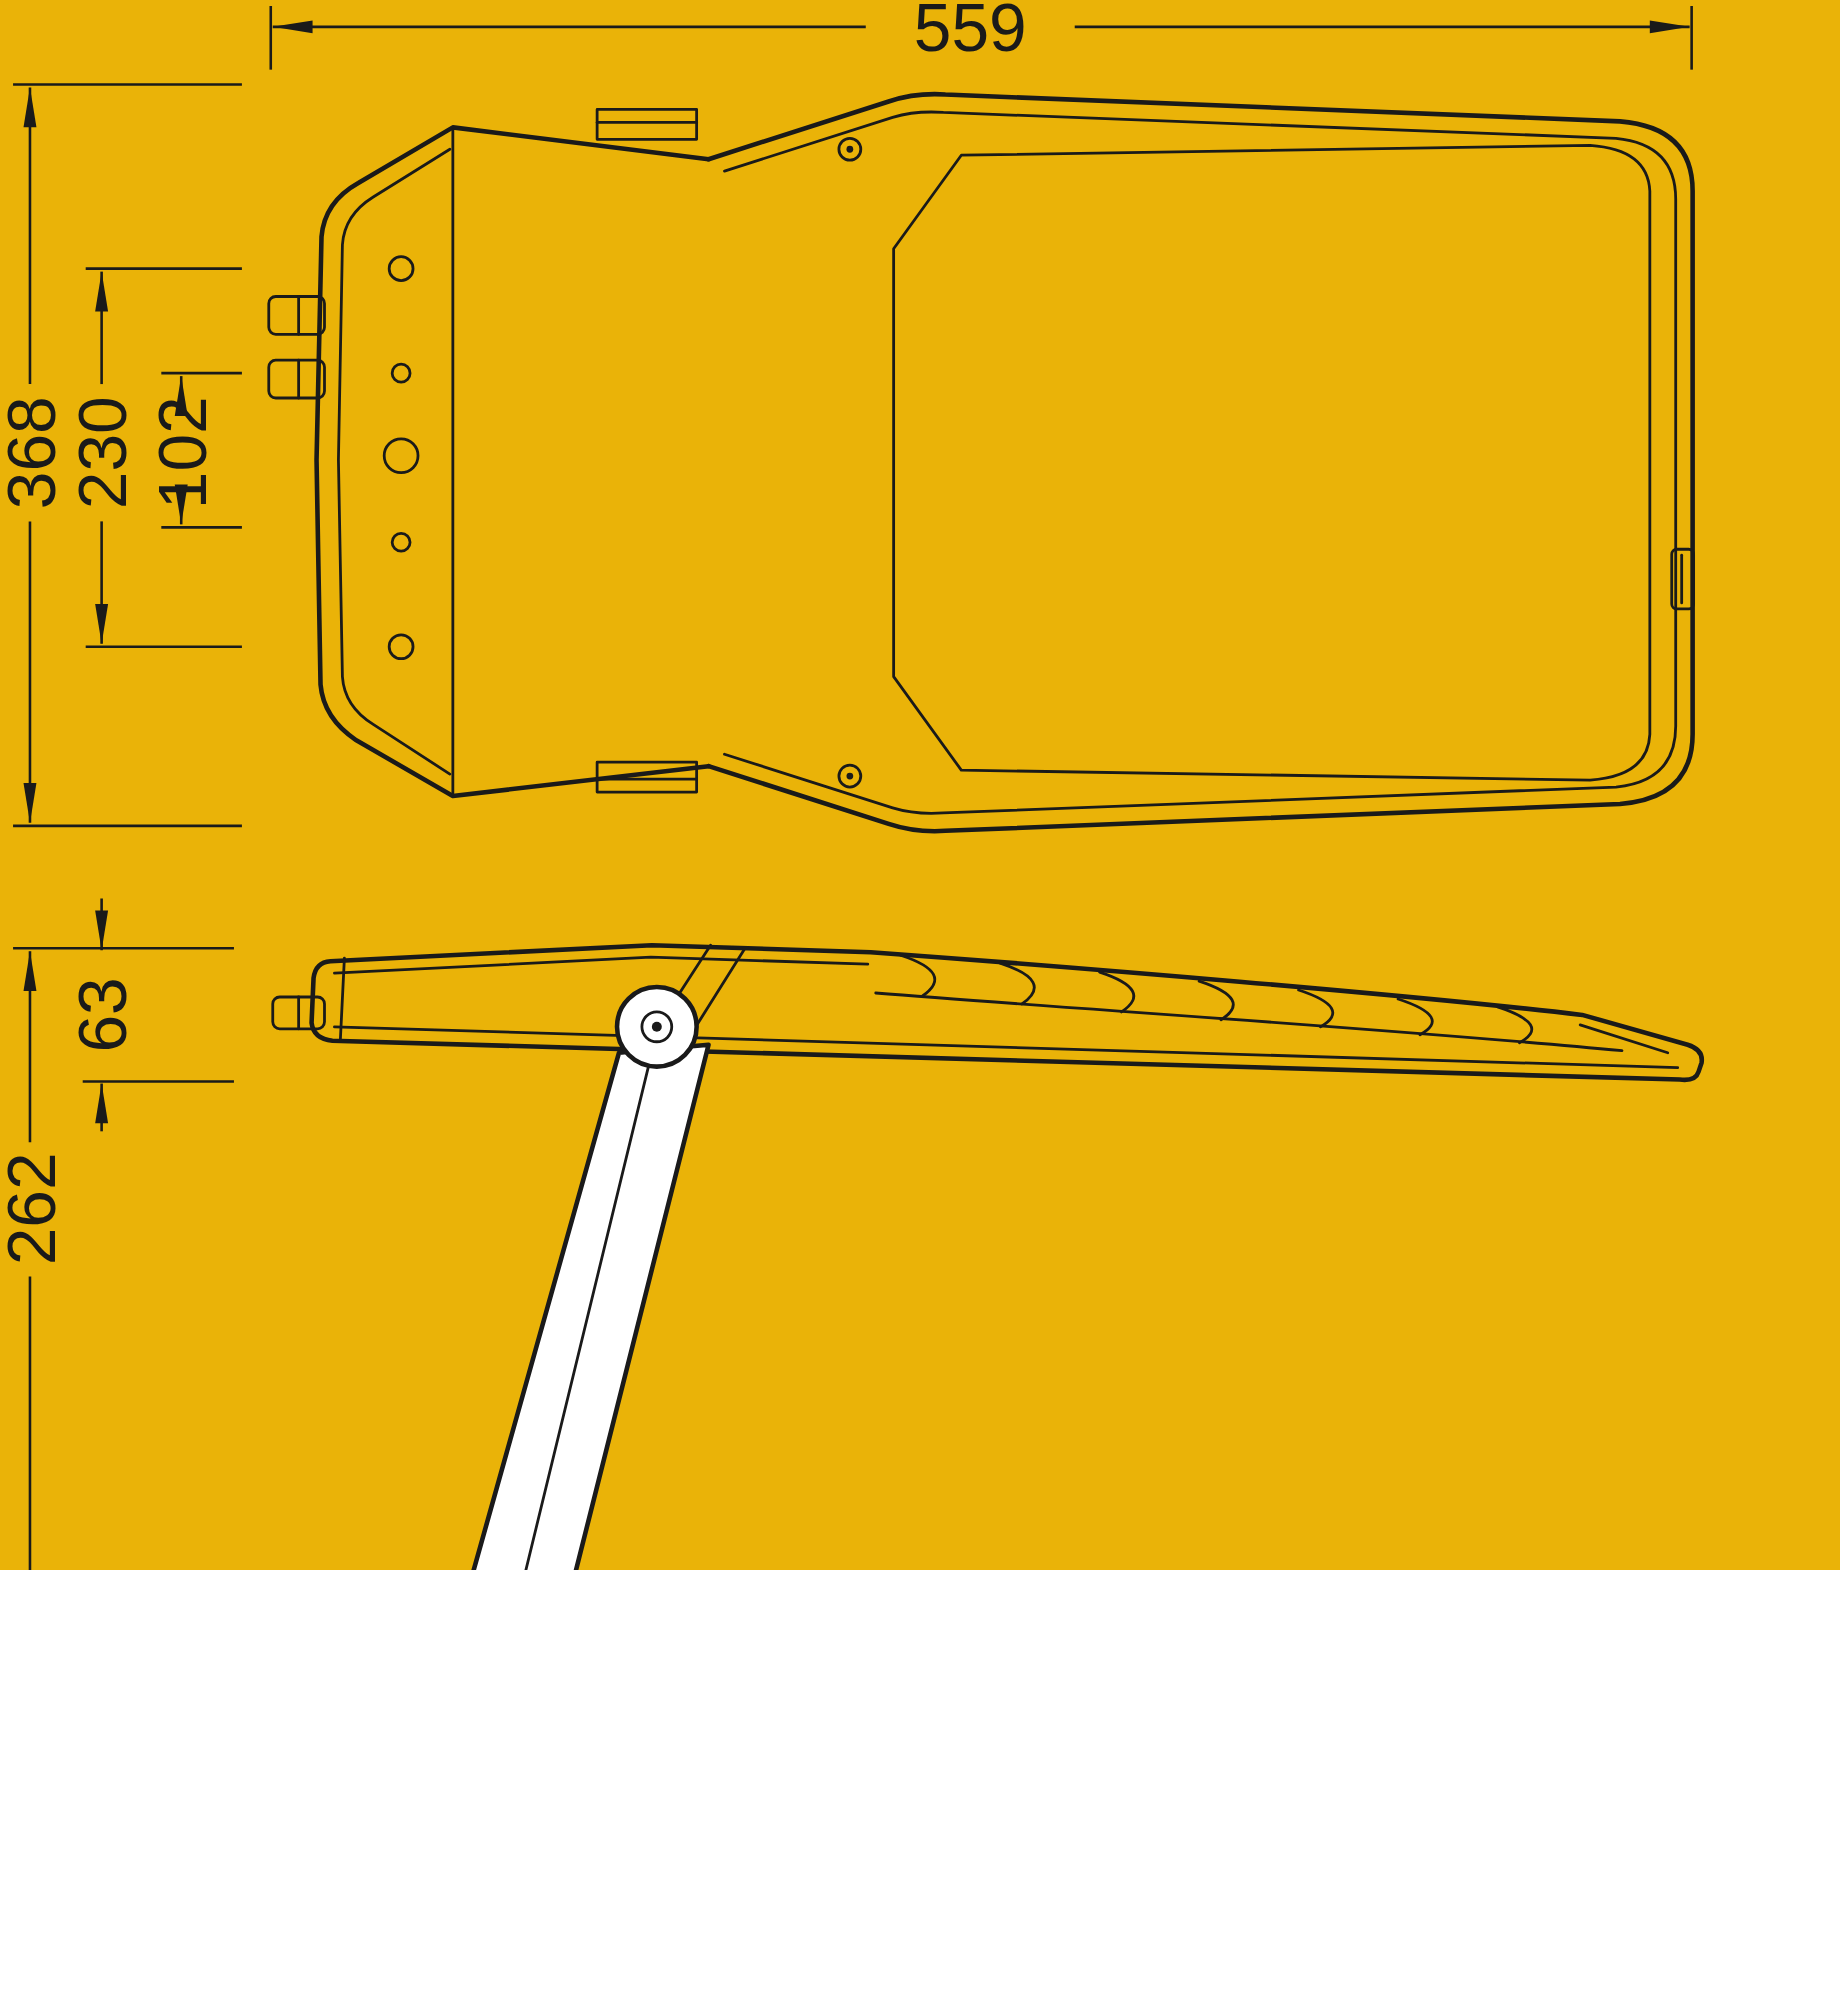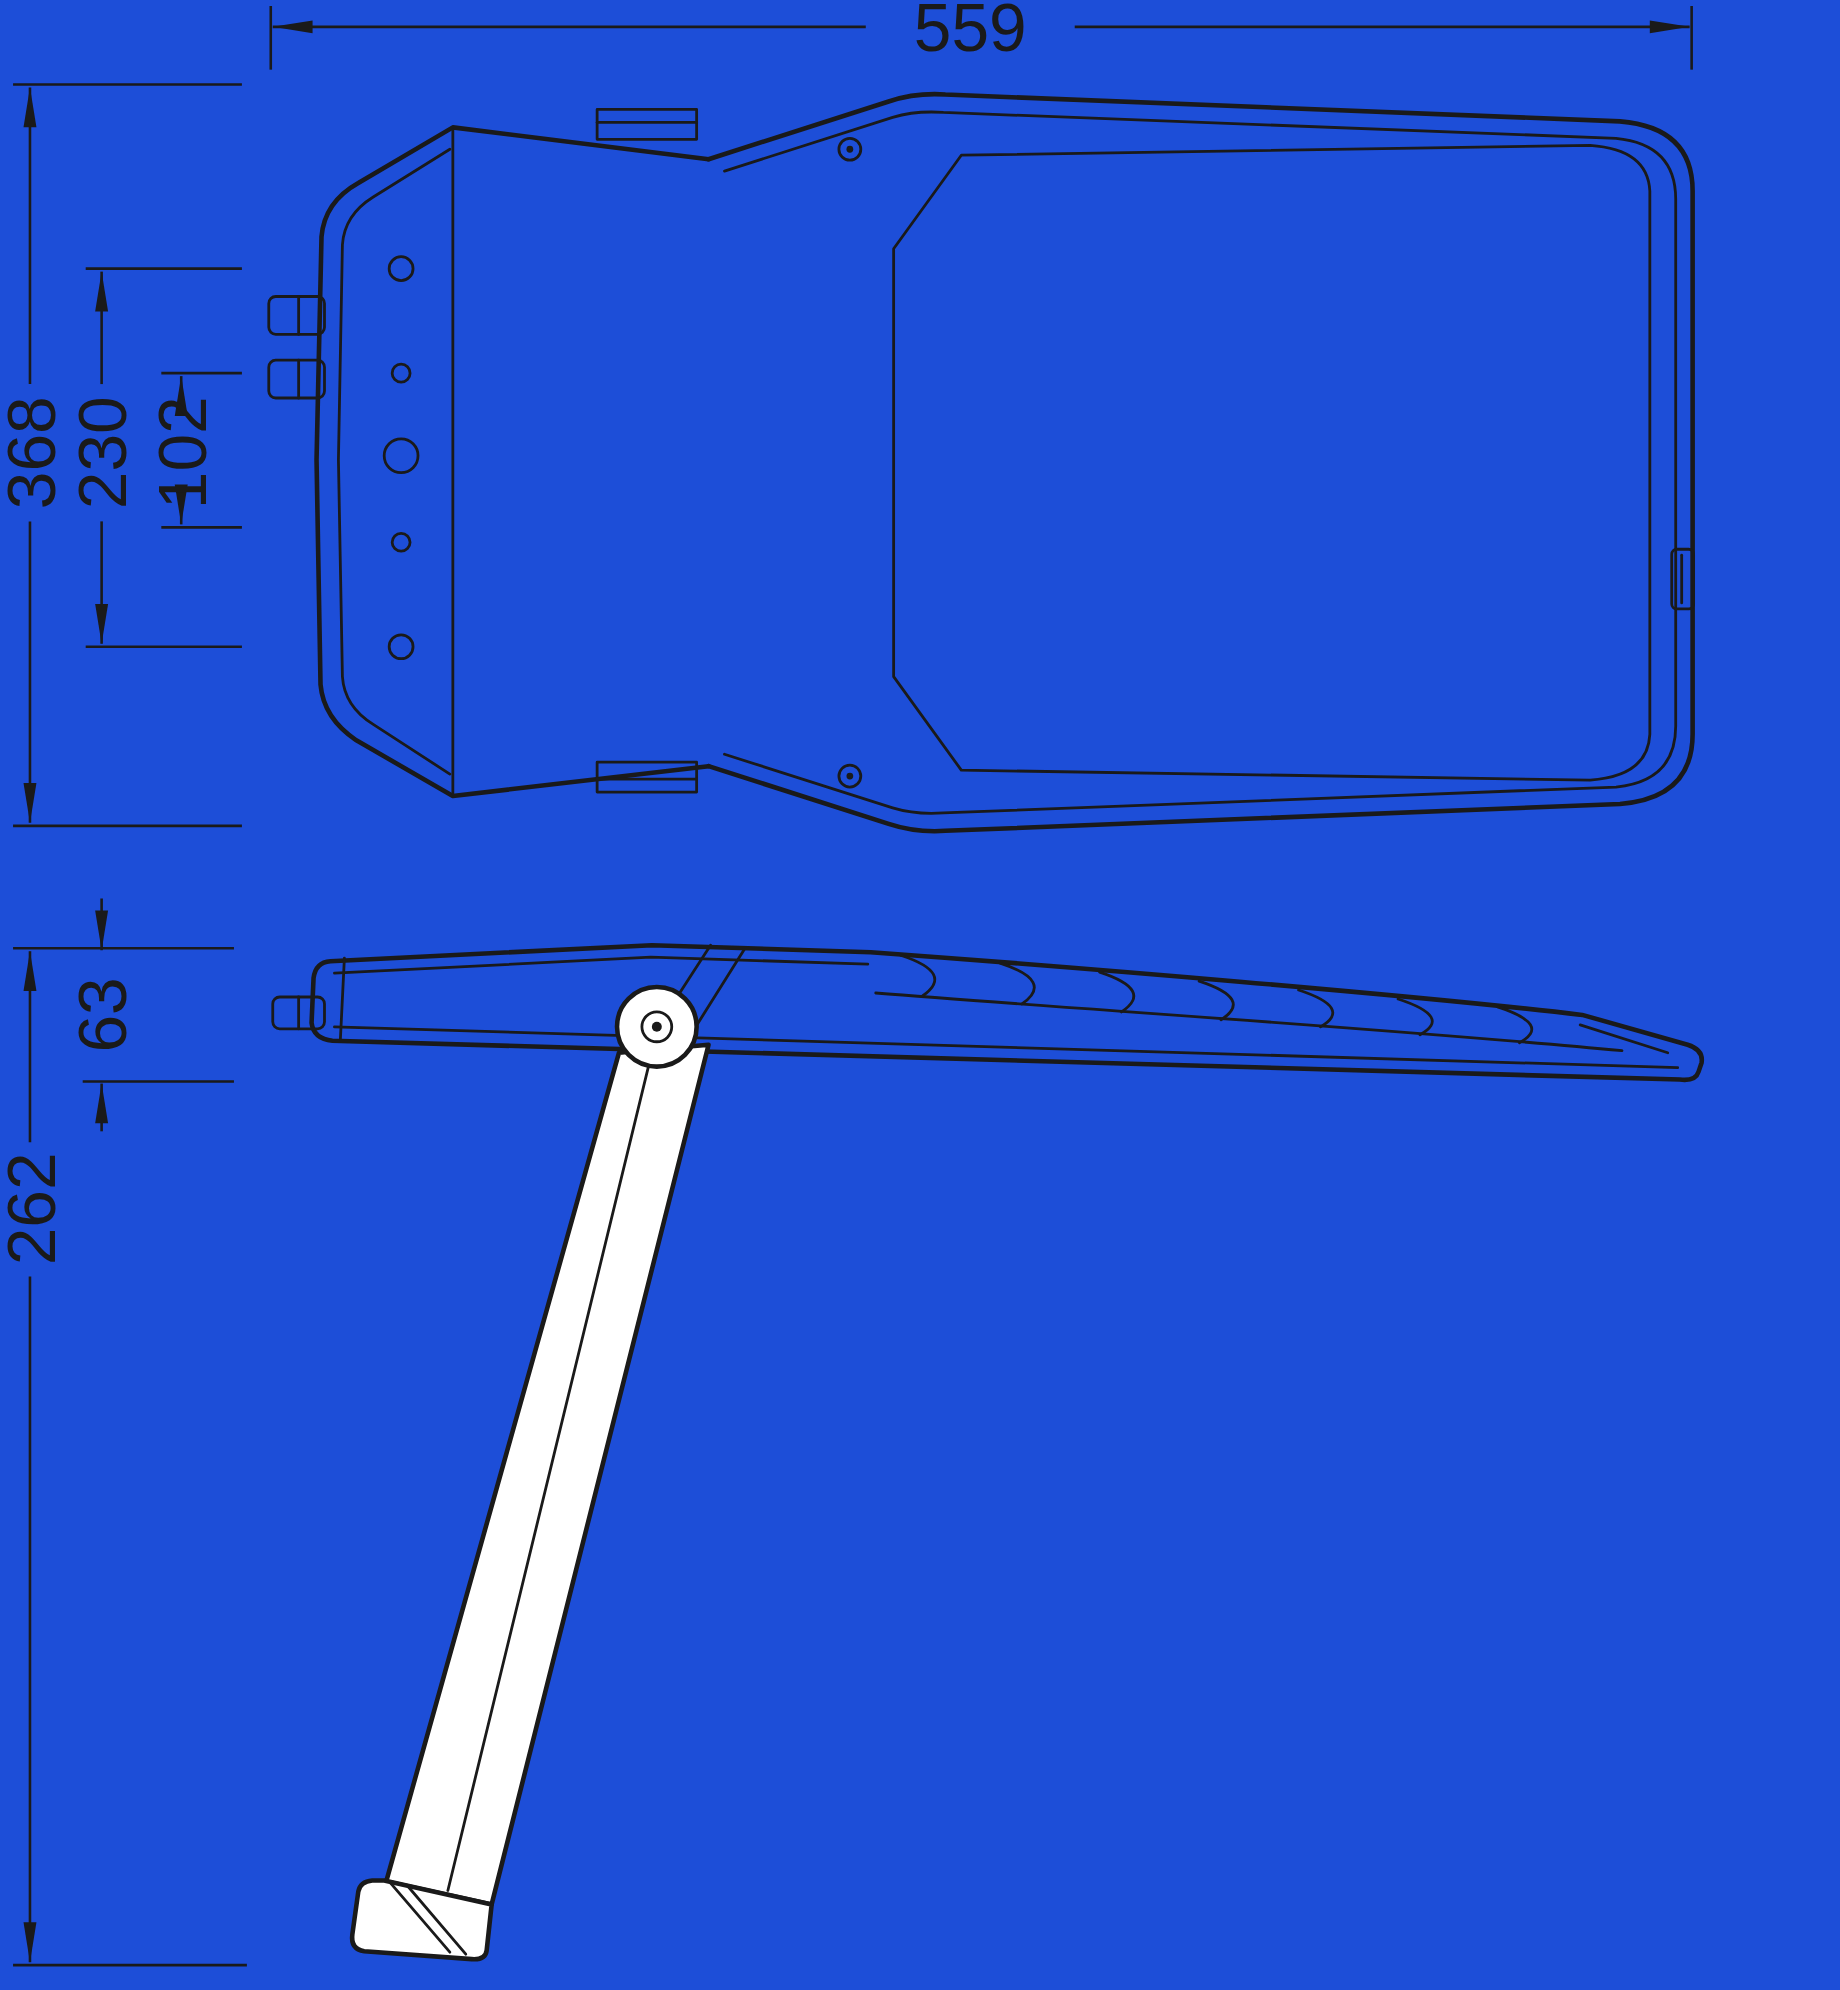--- a/index.html
+++ b/index.html
@@ -3,22 +3,22 @@
 <meta charset="utf-8">
 <style>
   html, body {
     margin: 0;
     padding: 0;
     background: #ffffff;
   }
   .stage {
     position: relative;
     width: 1841px;
-    height: 1990px;
-    background: #1d4ed8;
+    height: 1570px;
+    background: #eab308;
     font-family: "Liberation Sans", sans-serif;
   }
   svg { display: block; }
   .outline {
     fill: none;
     stroke: #1a1a1a;
     stroke-width: 4.6;
     stroke-linejoin: round;
     stroke-linecap: round;
   }

